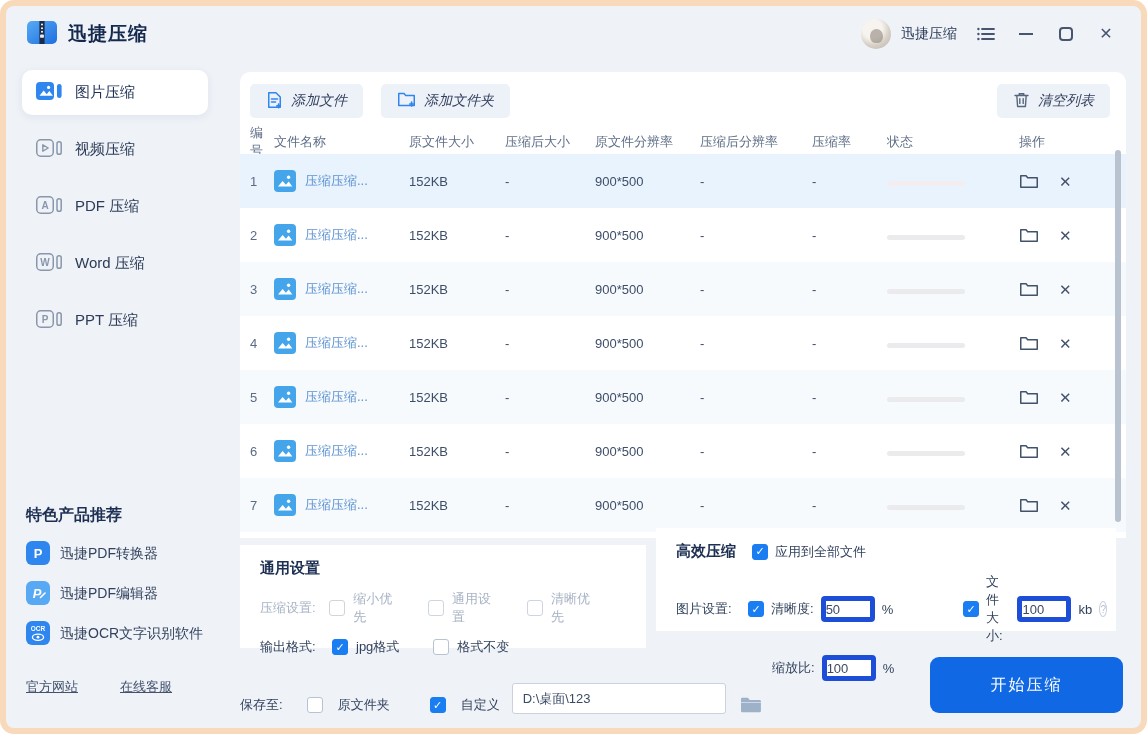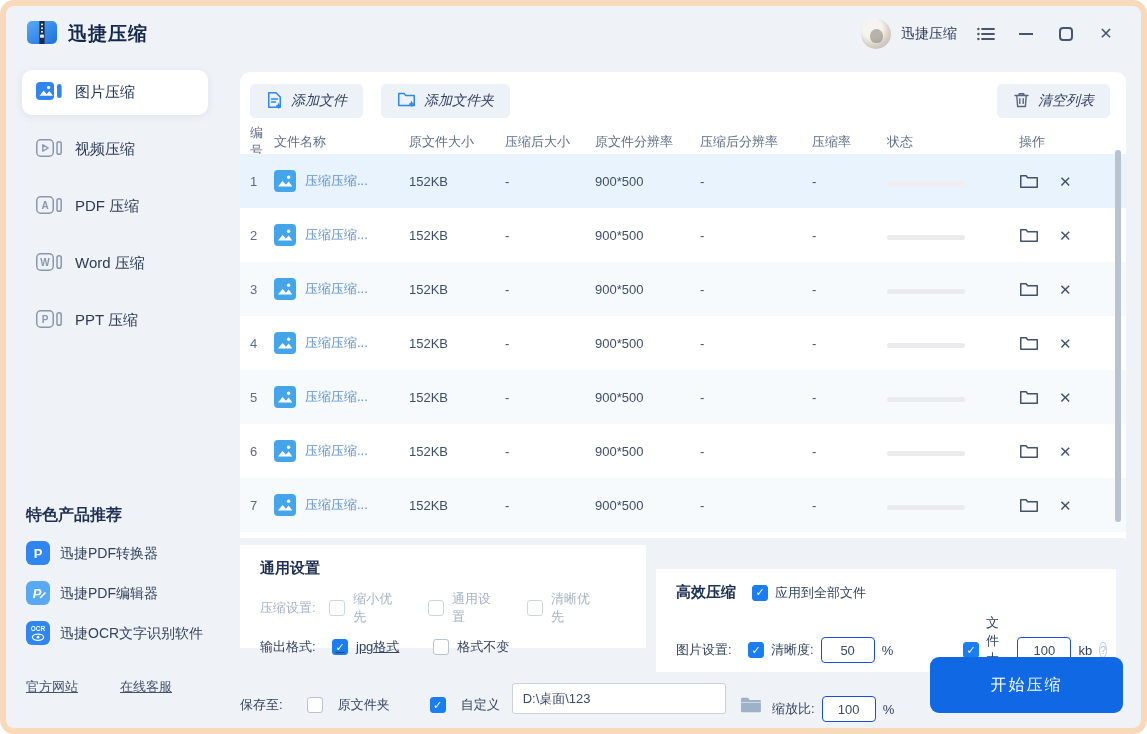--- a/index.html
+++ b/index.html
@@ -59,37 +59,37 @@
   .pbar{ width:78px; height:5px; border-radius:3px; background:#ebebee;}
   .selected .pbar{ background:#f3edef; }
   .ops{ display:flex; align-items:center; gap:20px;}
   .op-x{ font-size:15px; color:#43526b; cursor:pointer; line-height:1;}
   .op-folder{ cursor:pointer; display:inline-flex;}
   .vscroll{ position:absolute; right:5px; top:78px; width:6px; height:372px;
     background:#b9c3cf; border-radius:3px; cursor:grab;}
   
   .card{ position:absolute; background:#ffffff; border-radius:0; padding:14px 20px;}
   .card-general{ left:234px; top:539px; width:406px; height:103px;}
-  .card-efficient{ left:650px; top:563px; width:460px; height:103px;}
+  .card-efficient{ left:650px; top:522px; width:460px; height:103px;}
   .card-title{ font-size:15px; font-weight:bold; color:#1d2f52;}
   .set-row{ display:flex; align-items:center; margin-top:12px; font-size:13px; color:#33435e;}
   .set-label{ width:72px; font-size:13px;}
   .set-label.dim, .dim{ color:#a7b2c4; }
   .cb{ width:16px; height:16px; border:1px solid #b7c3d3; border-radius:3px; background:#ffffff;
     display:inline-flex; align-items:center; justify-content:center; cursor:pointer; flex:0 0 auto;}
   .cb.checked{ background:#1b7df2; border-color:#1b7df2;}
   .cb.checked::after{ content:"✓"; color:#ffffff; font-size:11px; font-weight:bold;}
   .cb.dimbox{ border-color:#ccd5e0; }
   .cb-label{ margin:0 0 0 8px; }
   .opt{ display:inline-flex; align-items:center; margin-right:26px;}
   .eff-title-row{ display:flex; align-items:center; gap:16px;}
   .eff-grid{ display:grid; grid-template-columns:72px 215px 1fr; row-gap:10px; margin-top:12px;
     font-size:13px; color:#33435e; align-items:center;}
   .inline{ display:inline-flex; align-items:center; gap:7px;}
-  .num{ width:54px; height:26px; border:1px solid #1d4ed8; border-radius:4px; text-align:center;
+  .num{ width:54px; height:26px; border:5px solid #1d4ed8; border-radius:4px; text-align:left;
     font-size:13px; color:#3b4a66; background:#fff;}
   .help{ width:16px; height:16px; border:1px solid #c6cfdb; border-radius:50%; color:#b3bdcc;
     font-size:10px; display:inline-flex; align-items:center; justify-content:center; cursor:pointer;}
   .indent{ padding-left:24px;}
   
   .bottombar{ position:absolute; left:234px; top:650px; right:16px; height:58px;
     display:flex; align-items:flex-end; font-size:13px; color:#33435e;}
   .path-input{ width:214px; height:31px; border:1px solid #c9d2de; border-radius:3px;
     padding:0 10px; font-size:13px; color:#3b4a66; background:#fff; margin-left:12px;}
   .browse{ margin-left:14px; cursor:pointer; display:inline-flex;}
@@ -471,21 +471,21 @@
           <span class="cb dimbox"></span>
           <span class="cb-label dim">通用设置</span>
         </span>
       <span class="opt">
           <span class="cb dimbox"></span>
           <span class="cb-label dim">清晰优先</span>
         </span>
     </div>
     <div class="set-row">
       <span class="set-label">输出格式:</span>
-      <span class="opt" style="margin-right:34px;text-decoration:underline;">
+      <span class="opt" style="margin-right:34px;">
           <span class="cb checked"></span>
           <span class="cb-label">jpg格式</span>
         </span>
       <span class="opt">
           <span class="cb"></span>
           <span class="cb-label">格式不变</span>
         </span>
     </div>
   </div>
 

